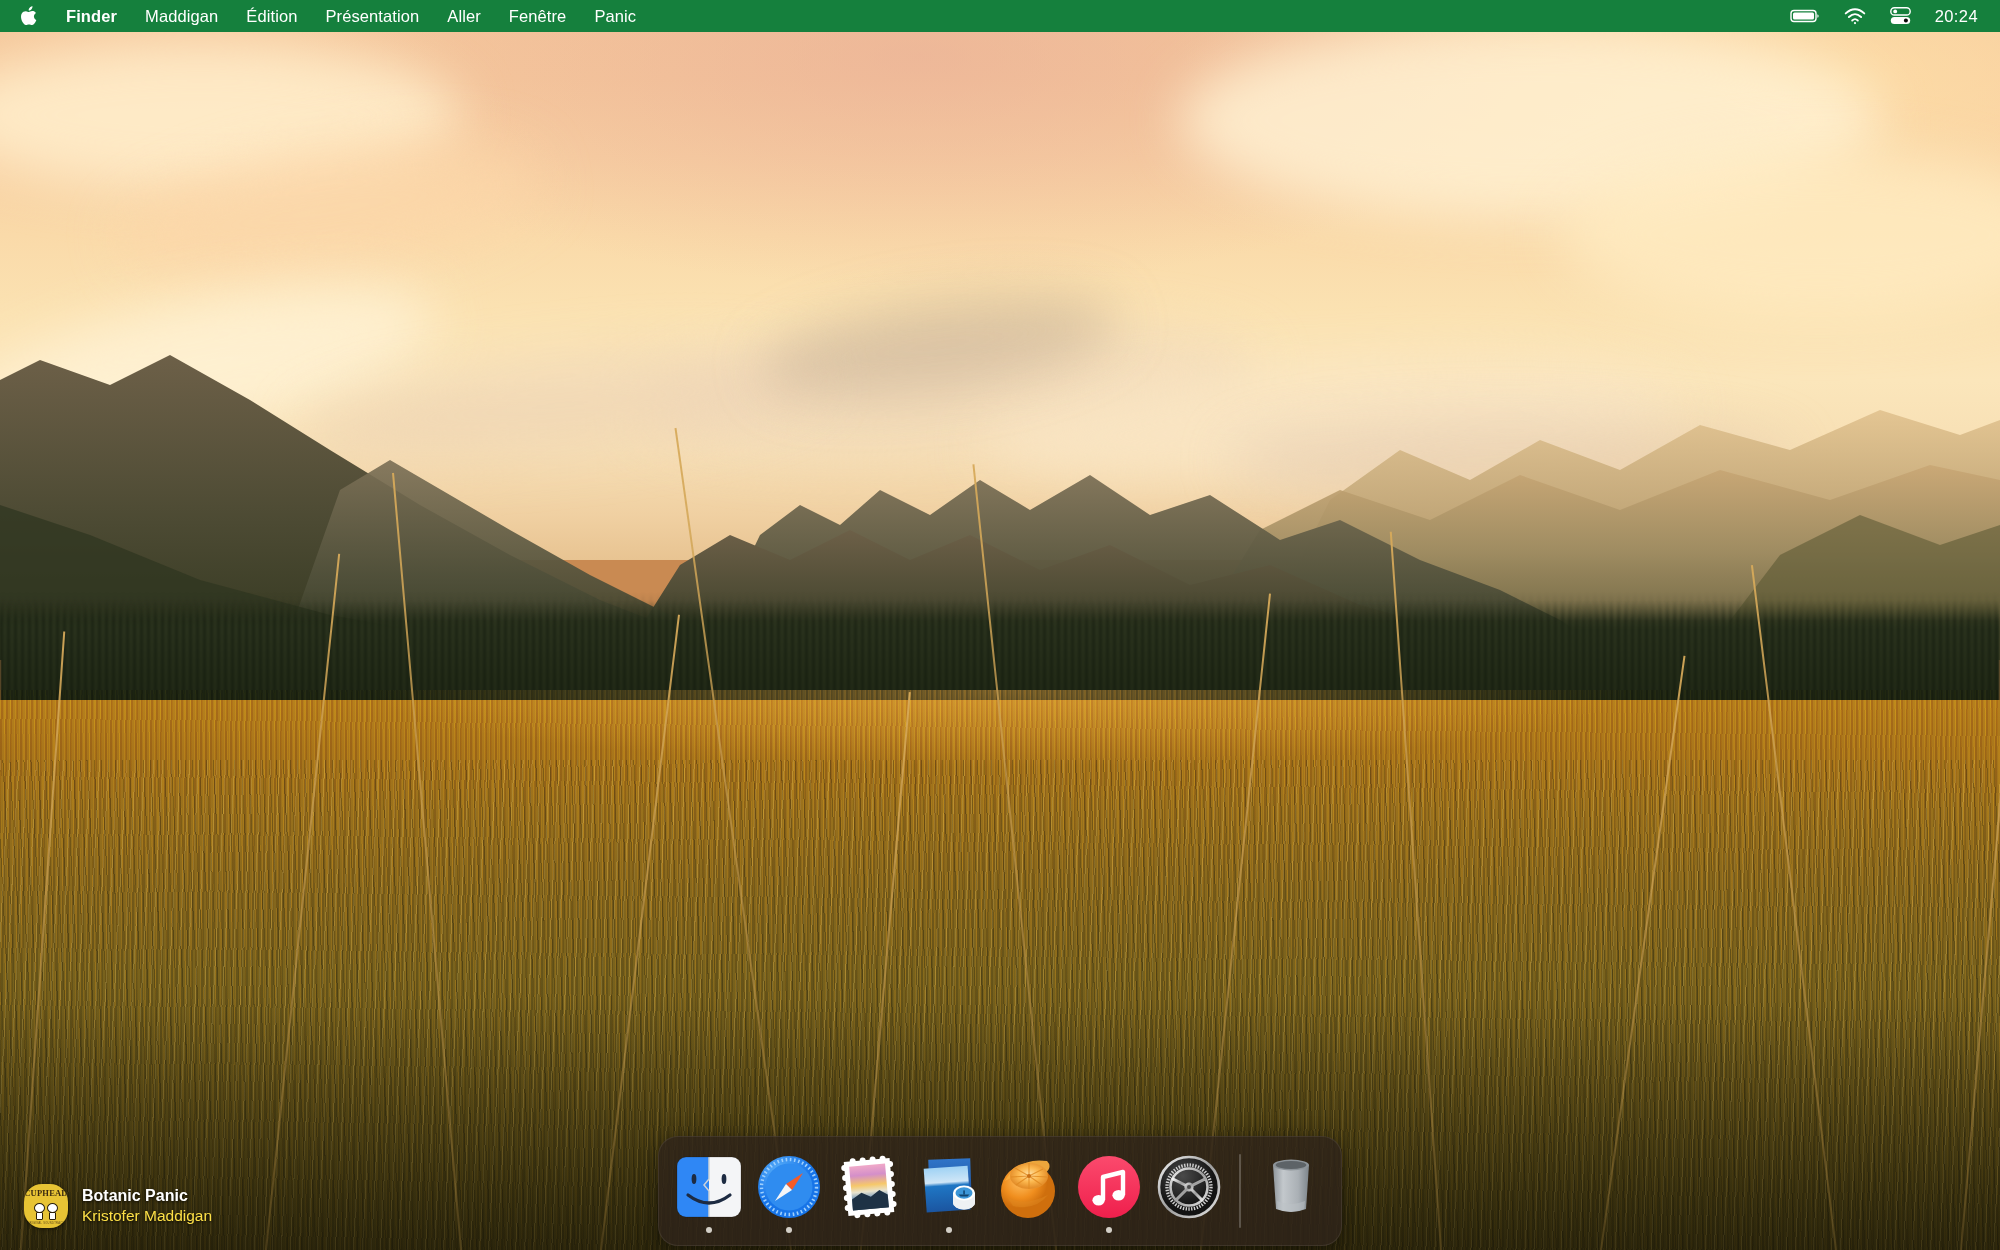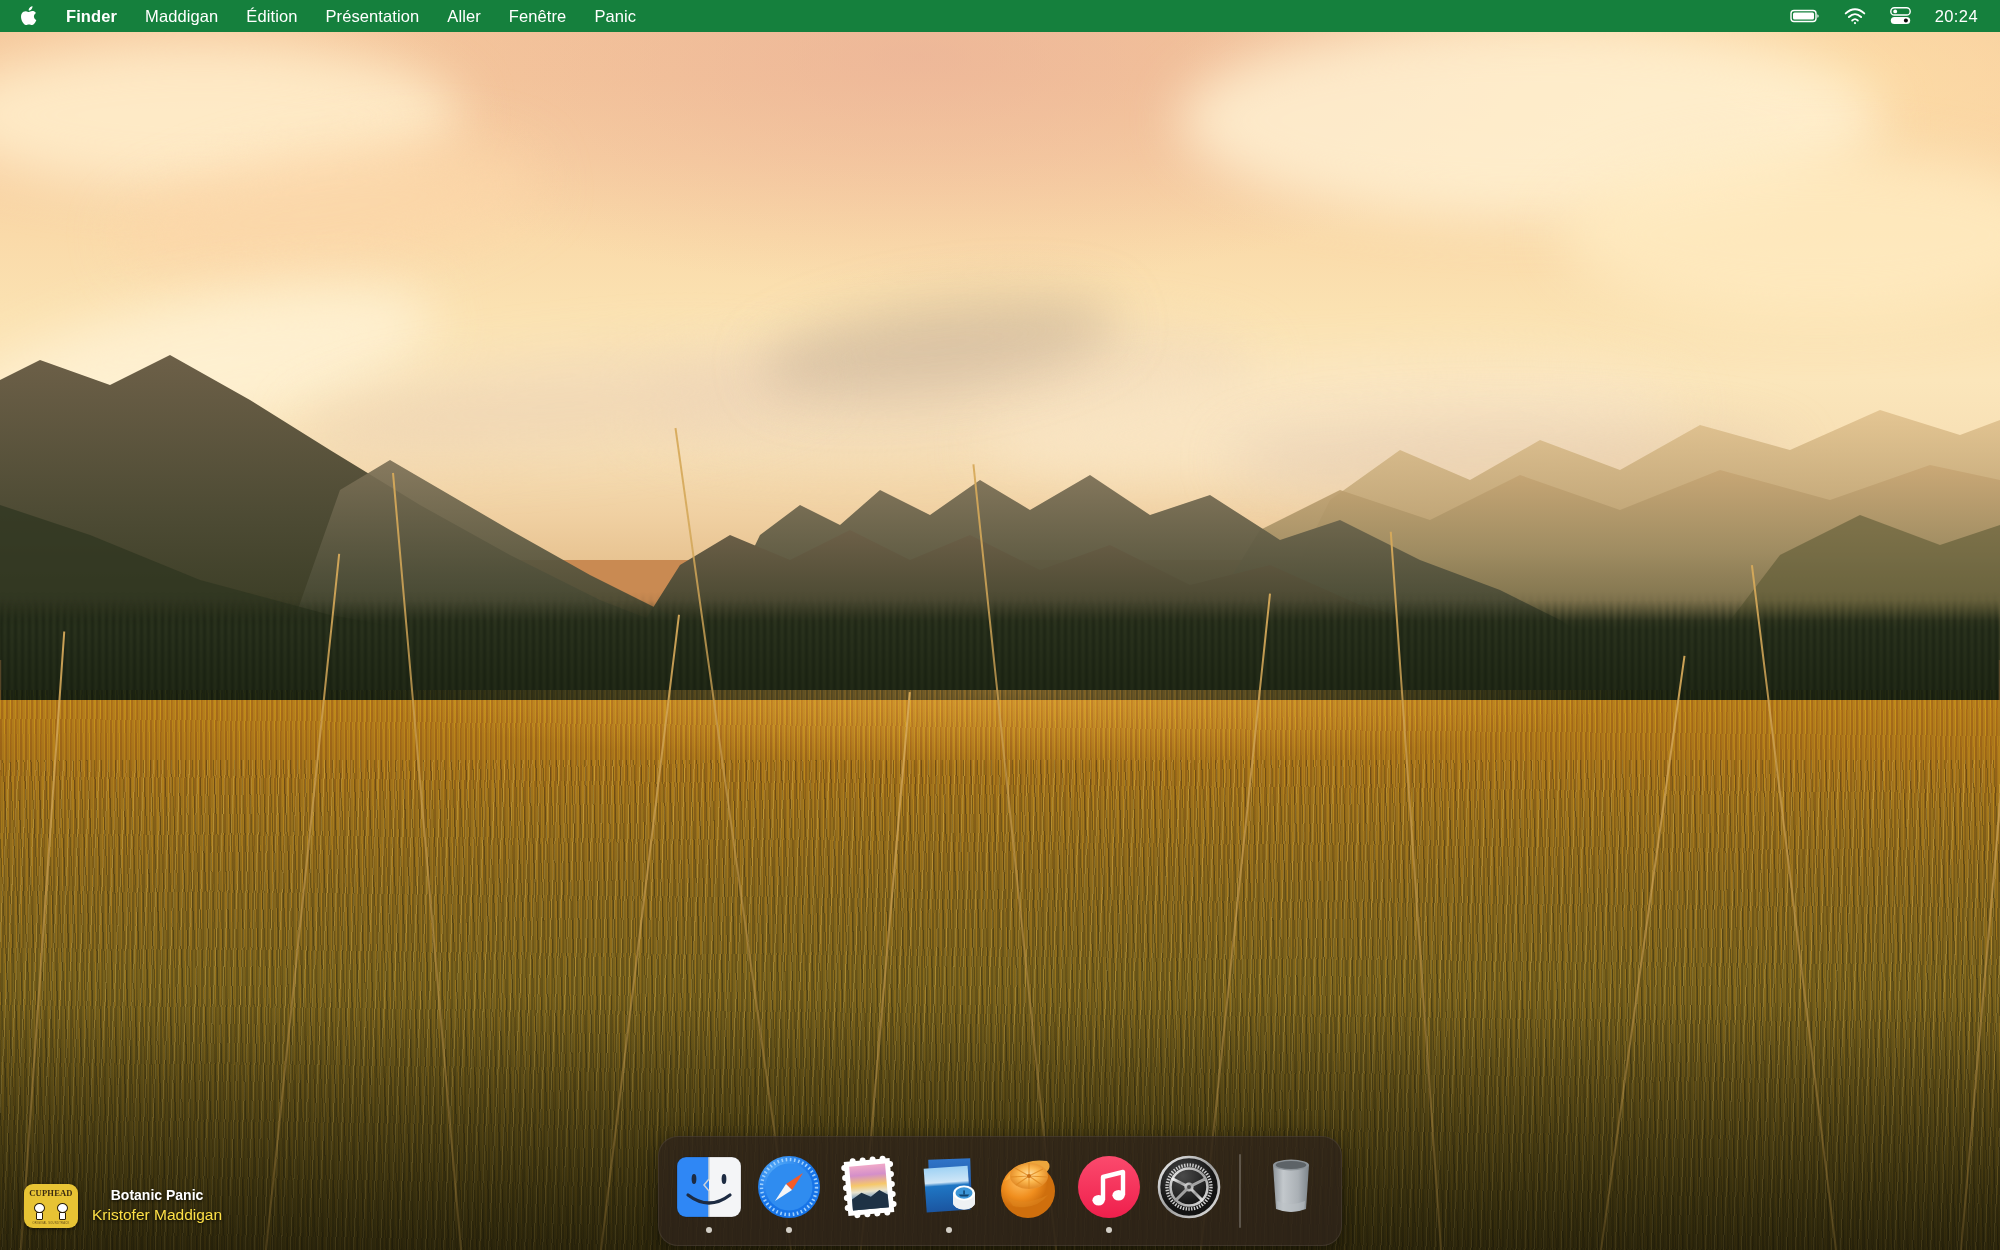--- a/index.html
+++ b/index.html
@@ -93,35 +93,35 @@
   .menuitem{ color:#fff; font-size:16.5px; padding:0 14px; line-height:32px;
     white-space:nowrap; letter-spacing:.1px; }
   .menuitem.bold{ font-weight:bold; }
   .mb-right{ margin-left:auto; display:flex; align-items:center; gap:24px; padding-right:22px;justify-content:center; }
   .mb-ico{ display:flex; align-items:center; }
   .clock{ color:#fff; font-size:16.5px; letter-spacing:.4px; }
 
   
   #nowplaying{ position:absolute; left:24px; bottom:22px; display:flex;
     align-items:center; gap:14px; z-index:50; }
-  .np-art{ width:54px; height:44px; border-radius:9px; overflow:hidden;
+  .np-art{ width:44px; height:44px; border-radius:18px; overflow:hidden;
     background:#e7c334; position:relative; box-shadow:0 1px 4px rgba(0,0,0,.55); flex:none; }
   .np-art .cup-title{ position:absolute; top:4px; left:0; right:0; text-align:center;
     font-family:"Liberation Serif", serif; font-weight:bold; font-size:8.5px;
     color:#3a2a10; letter-spacing:.2px; }
   .np-art .cup-sub{ position:absolute; bottom:3px; left:0; right:0; text-align:center;
     font-size:2.6px; color:#5a4418; letter-spacing:.3px; }
   .cupfig{ position:absolute; bottom:8px; width:11px; height:17px; }
   .cupfig.l{ left:10px; } .cupfig.r{ right:10px; }
   .cuphead{ position:absolute; top:0; left:0; width:11px; height:10px;
     border-radius:50%; background:#fff; border:1px solid #2a1f08; }
   .cupbody{ position:absolute; bottom:0; left:2px; width:7px; height:8px;
     background:#fff; border:1px solid #2a1f08; border-radius:1px; }
-  .np-title{ color:#fff; font-size:14px; font-weight:bold; line-height:1.28;
-    text-shadow:0 1px 3px rgba(0,0,0,.8);text-align:center; }
+  .np-title{ color:#fff; font-size:16px; font-weight:bold; line-height:1.28;
+    text-shadow:0 1px 3px rgba(0,0,0,.8); }
   .np-artist{ color:#fde047; font-size:15.5px; line-height:1.28;
     text-shadow:0 1px 3px rgba(0,0,0,.8); }
 
   
   #dock{ position:absolute; left:50%; transform:translateX(-50%); bottom:4px;
     height:110px; display:flex; align-items:center; padding:0 10px;
     background:rgba(46,35,26,.82); border-radius:20px;
     border:1px solid rgba(255,255,255,.08);
     box-shadow:0 4px 22px rgba(0,0,0,.45); z-index:55; }
   .dockitem{ position:relative; width:80px; height:96px; display:flex;

